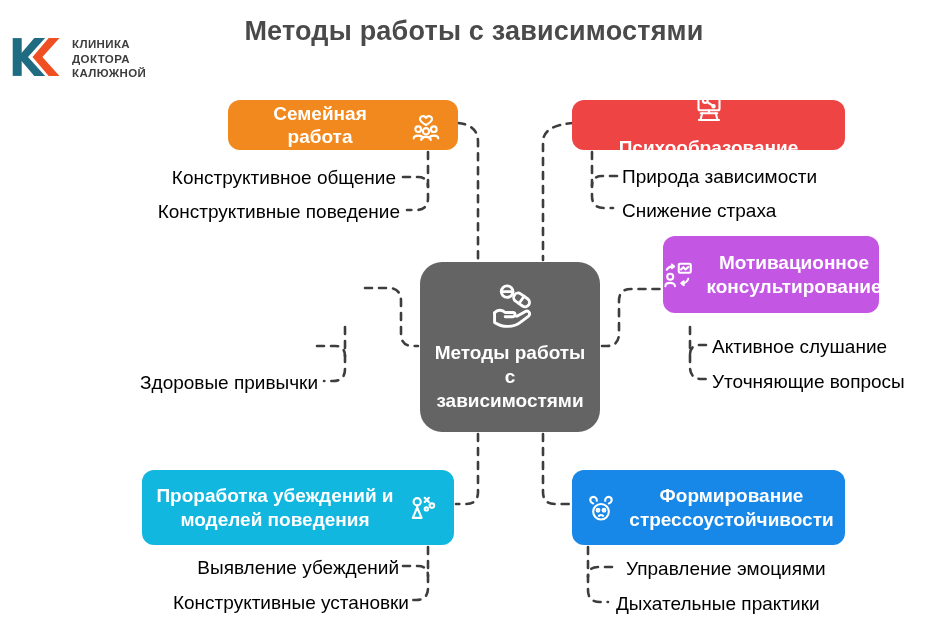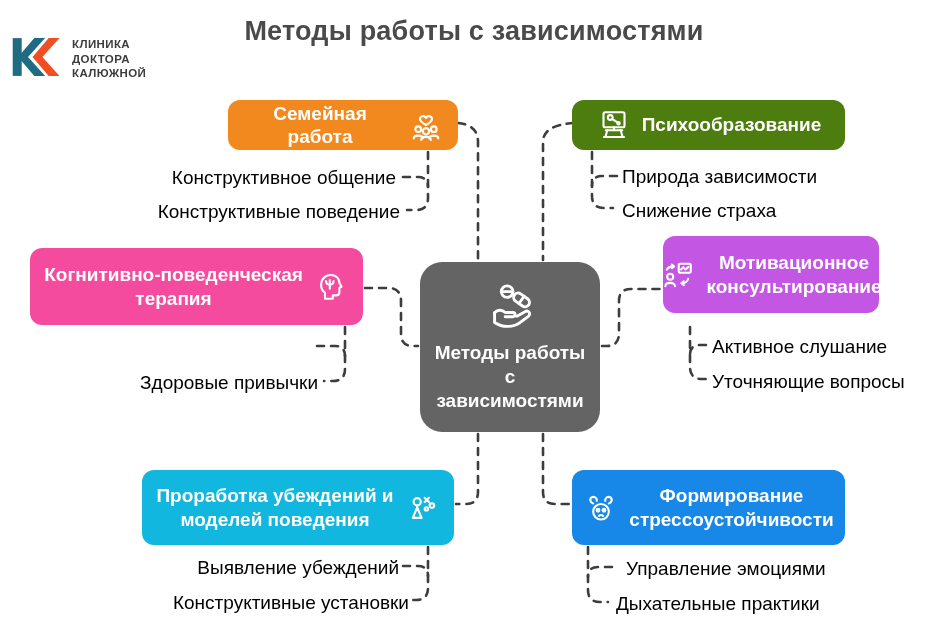--- a/index.html
+++ b/index.html
@@ -111,47 +111,37 @@
         <circle cx="6.8" cy="14.8" r="1.9"></circle>
         <circle cx="17.2" cy="14.8" r="1.9"></circle>
         <circle cx="12" cy="16.2" r="2.1"></circle>
         <path d="M3.8 21 C3.8 18.4 9.8 18.4 9.8 21"></path>
         <path d="M14.2 21 C14.2 18.4 20.2 18.4 20.2 21"></path>
         <path d="M8.8 22 C8.8 19.2 15.2 19.2 15.2 22"></path>
       </svg>
     </span>
   </div>
 
-  <div class="node node-psycho" style="background: #4d7c0f;">
+  <div class="node node-psycho" style="background: #ef4444; flex-direction: column;">
     <span class="icon">
       <svg width="36" height="36" viewBox="0 0 24 24" fill="none" stroke="#fff" stroke-width="1.4" stroke-linecap="round" stroke-linejoin="round">
         <rect x="5" y="3.5" width="14" height="10" rx="1"></rect>
         <circle cx="9.5" cy="7" r="1.6"></circle>
         <path d="M11.5 8.5 L14.3 10.3"></path>
         <circle cx="15" cy="10.8" r="0.8"></circle>
         <path d="M12 13.5 V15.5"></path>
         <path d="M6.5 15.5 H17.5"></path>
         <path d="M7.5 15.5 L6.3 20"></path>
         <path d="M16.5 15.5 L17.7 20"></path>
         <path d="M5.3 20 H18.7"></path>
       </svg>
     </span>
     <span>Психообразование</span>
   </div>
 
-  <div class="node node-cbt" style="background: rgb(245, 75, 158);">
-    <span>Когнитивно-поведенческая терапия</span>
-    <span class="icon">
-      <svg width="36" height="36" viewBox="0 0 24 24" fill="none" stroke="#fff" stroke-width="1.4" stroke-linecap="round" stroke-linejoin="round">
-        <path d="M13.5 4.2 C9 3.2 5.4 6.3 5.4 10.6 C5.4 12.9 6.4 14.6 8 15.8 L8 19.8 L13.2 19.8 L13.2 17.6 L15.3 17.6 C16.6 17.6 17.6 16.6 17.6 15.3 L17.6 12.5 L19 11.8 L17.6 9.2 C17.4 6.7 15.8 4.8 13.5 4.2 Z"></path>
-        <path d="M11.2 7.4 V13.2"></path>
-        <path d="M8.7 8 C8.7 11.2 13.7 11.2 13.7 8"></path>
-      </svg>
-    </span>
-  </div>
 
   <div class="node node-motiv" style="background: rgb(195, 86, 227);">
     <span class="icon">
       <svg width="36" height="36" viewBox="0 0 24 24" fill="none" stroke="#fff" stroke-width="1.4" stroke-linecap="round" stroke-linejoin="round">
         <rect x="12.5" y="4.5" width="8" height="6" rx="0.8"></rect>
         <path d="M14 8.3 L15.6 6.8 L17 8.3 L19 6.6"></path>
         <path d="M4.5 8.5 C5.5 6.8 7.3 6 9.2 6.3"></path>
         <path d="M7.9 5 L9.4 6.3 L7.9 7.4"></path>
         <circle cx="6.8" cy="13.2" r="2"></circle>
         <path d="M3.6 19.5 C3.6 16.5 10 16.5 10 19.5"></path>

